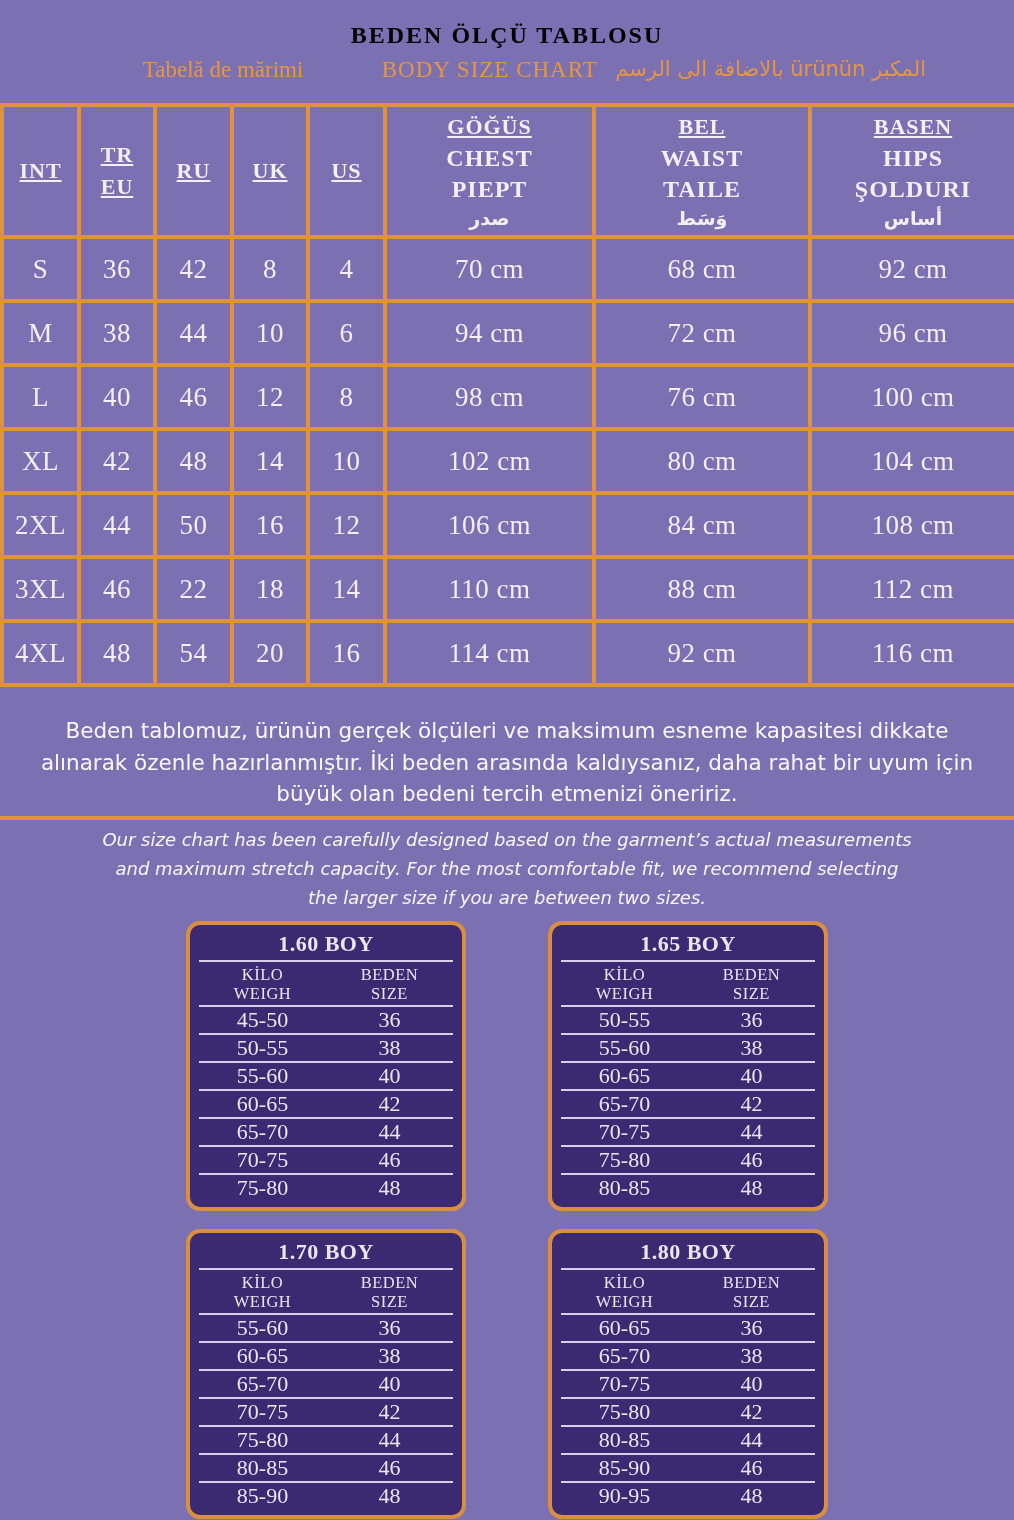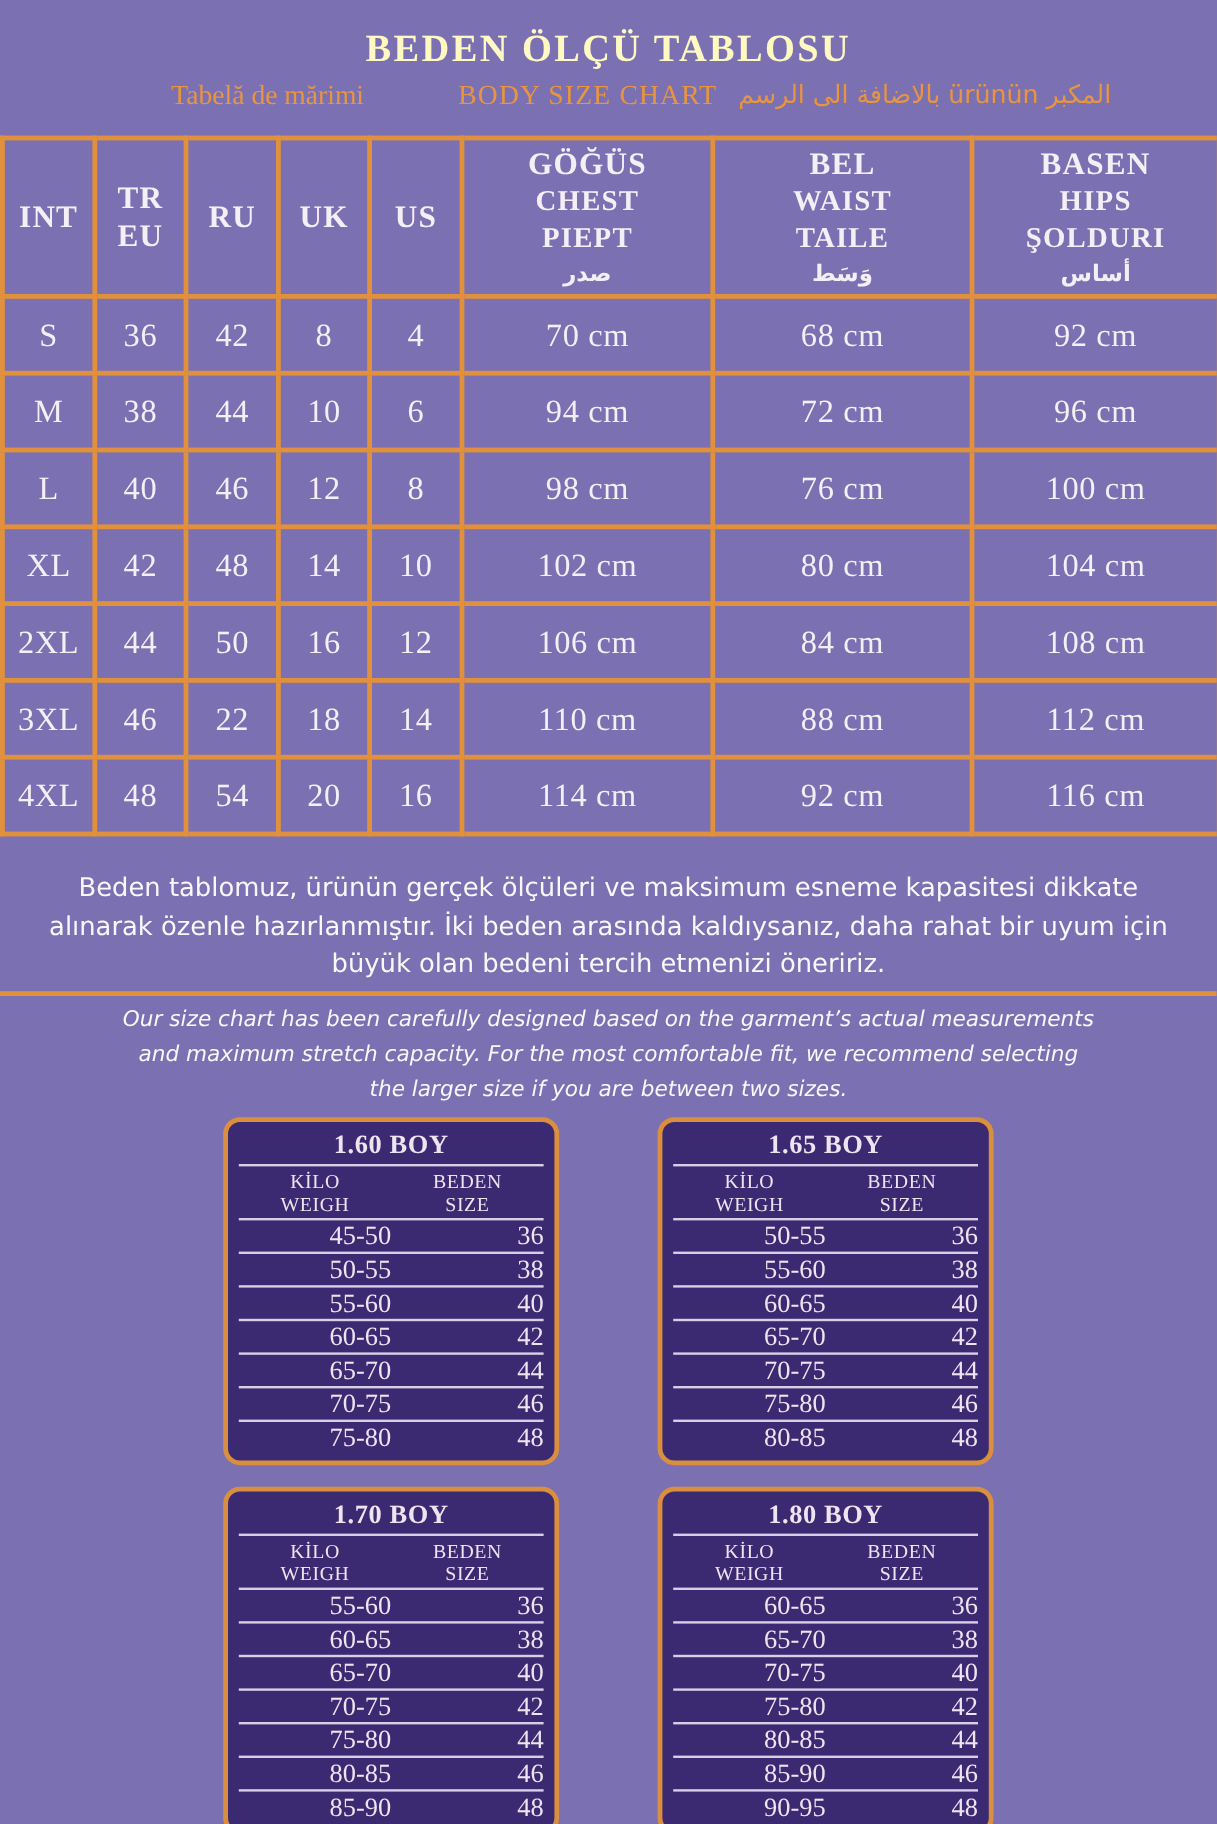--- a/index.html
+++ b/index.html
@@ -7,24 +7,24 @@
     width:1014px;height:1520px;
     background:#7b70b2;
     overflow:hidden;
     font-family:"Liberation Serif", serif;
     color:#f4eff5;
     position:relative;
   }
   .page-title{
     padding-top:22px;
     text-align:center;
-    font-size:32px;
+    font-size:24px;
     font-weight:600;
     letter-spacing:2px;
-    color:#fef9c3;
+    color:#000000;
   }
   .subtitles{
     position:relative;
     height:32px;
     margin-top:8px;
   }
   .subtitles span{
     position:absolute;
     top:0;
     transform:translateX(-50%);
@@ -46,21 +46,21 @@
   }
   table.size-chart th, table.size-chart td{
     border:4px solid #e1913c;
     text-align:center;
     vertical-align:middle;
     padding:0;
   }
   table.size-chart thead tr{height:132px;}
   table.size-chart tbody tr{height:64px;}
   table.size-chart td{font-size:27px;letter-spacing:0.5px;}
-  .hline1{font-size:26px;font-weight:bold;letter-spacing:1px;line-height:32px;}
+  .hline1{font-size:22px;font-weight:bold;letter-spacing:1px;line-height:32px;text-decoration:underline;}
   .hline2{font-size:24px;line-height:31px;letter-spacing:1px;}
   .hline-ar{font-size:19px;line-height:26px;}
 
   
   .note{
     text-align:center;
     white-space:pre-line;
     font-family:"DejaVu Sans", sans-serif;
     color:#faf7fa;
   }
@@ -96,21 +96,21 @@
   }
   .ht-head{
     display:flex;
     padding:3px 0 2px;
     border-bottom:2px solid #d8cfe6;
   }
   .ht-head .ht-col{flex:1;text-align:center;font-size:16.5px;line-height:19px;letter-spacing:0.5px;}
   .ht-rows{}
   .ht-row{display:flex;border-bottom:2px solid #d8cfe6;}
   .ht-row:last-child{border-bottom:none;}
-  .ht-cell{flex:1;text-align:right;font-size:22px;line-height:24px;padding:1px 0;}
+  .ht-cell{flex:1;text-align:center;font-size:22px;line-height:24px;padding:1px 0;}
 </style>
 </head>
 <body>
 
 <div class="page-title">BEDEN ÖLÇÜ TABLOSU</div>
 
 <div class="subtitles">
   <span class="sub-ro">Tabelă de mărimi</span>
   <span class="sub-en">BODY SIZE CHART</span>
   <span class="sub-ar ar">بالاضافة الى الرسم ürünün المكبر</span>

